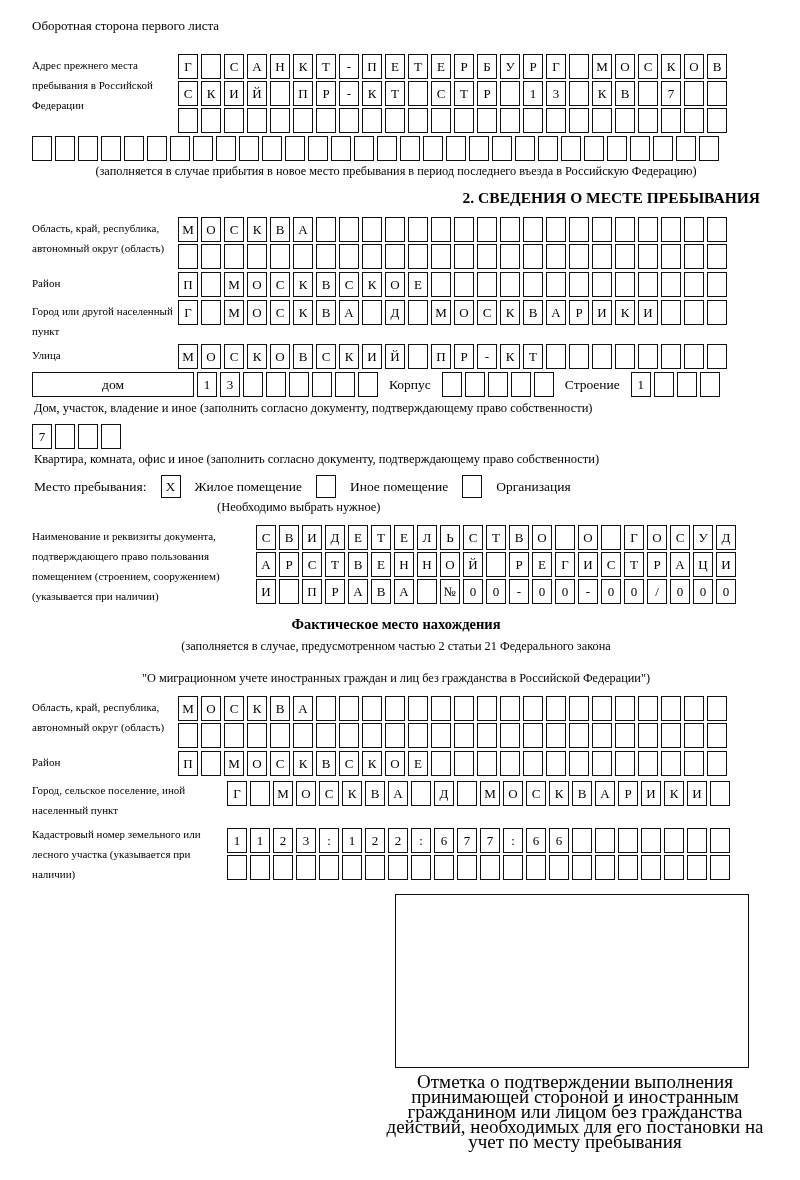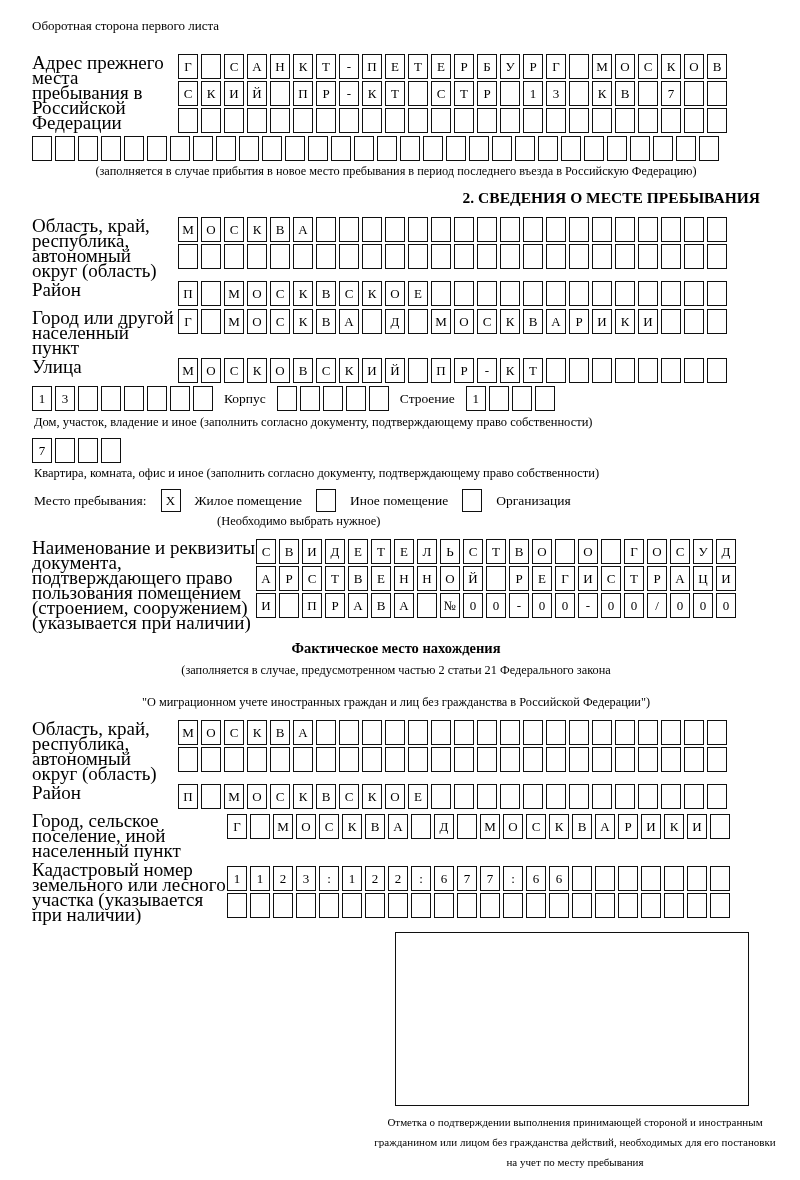--- a/index.html
+++ b/index.html
@@ -3,21 +3,21 @@
 <meta charset="utf-8">
 <style>
   html,body{margin:0;padding:0;background:#fff;}
   body{
     width:800px;height:1180px;box-sizing:border-box;
     padding:8px 40px 0 32px;overflow:hidden;
     font-family:"Liberation Serif","DejaVu Serif",serif;color:#000;
   }
   .hdr{ font-size:13px; margin:10px 20px 20px 0; }
   .grp{ display:flex; align-items:flex-start; margin-bottom:3px; }
-  .lbl{ flex:0 0 146px; font-size:19px; line-height:15px; padding-top:1px; }
+  .lbl{ flex:0 0 146px; font-size:11px; line-height:20px; padding-top:1px; }
   .lbl.w195{ flex:0 0 195px; }
   .lbl.w224{ flex:0 0 224px; }
   .rows{ display:flex; flex-direction:column; gap:2px; }
   .cellrow{ display:flex; gap:3px; flex-wrap:nowrap; }
   .cell{
     flex:0 0 18px; height:23px; border:1.5px solid #101010;
     display:flex; align-items:center; justify-content:center;
     font-size:13px; background:#fff;
   }
   .fullrow{ margin:2px 0 2px 0; }
@@ -36,21 +36,21 @@
   .cbox{
     flex:0 0 18px; height:21px; border:1.5px solid #101010;
     display:flex; align-items:center; justify-content:center; font-size:13px;
   }
   .mesto-note{ font-size:12.5px; margin:0 0 10px 185px; }
   .kad-rows{ padding-top:5px; }
   .stampbox{
     width:352px; height:172px; border:1.6px solid #101010;
     margin:10px 0 6px 363px; background:#fff;
   }
-  .stampcap{ width:406px; margin-left:340px; text-align:center; font-size:11px; line-height:20px; }
+  .stampcap{ width:406px; margin-left:340px; text-align:center; font-size:19px; line-height:15px; }
 </style>
 </head>
 <body>
 
 <div class="hdr">Оборотная сторона первого листа</div>
 
 <div class="grp">
   <div class="lbl">Адрес прежнего места пребывания в Российской Федерации</div>
   <div class="rows">
     <div class="cellrow">
@@ -317,20 +317,21 @@
         <span class="cell"></span>
         <span class="cell"></span>
         <span class="cell"></span>
         <span class="cell"></span>
         <span class="cell"></span>
       </div>
   </div>
 </div>
 
 <div class="domrow">
+  <span class="widebox w160">дом</span>
   <span class="cellrow">
       <span class="cell">1</span>
       <span class="cell">3</span>
       <span class="cell"></span>
       <span class="cell"></span>
       <span class="cell"></span>
       <span class="cell"></span>
       <span class="cell"></span>
       <span class="cell"></span>
     </span>

